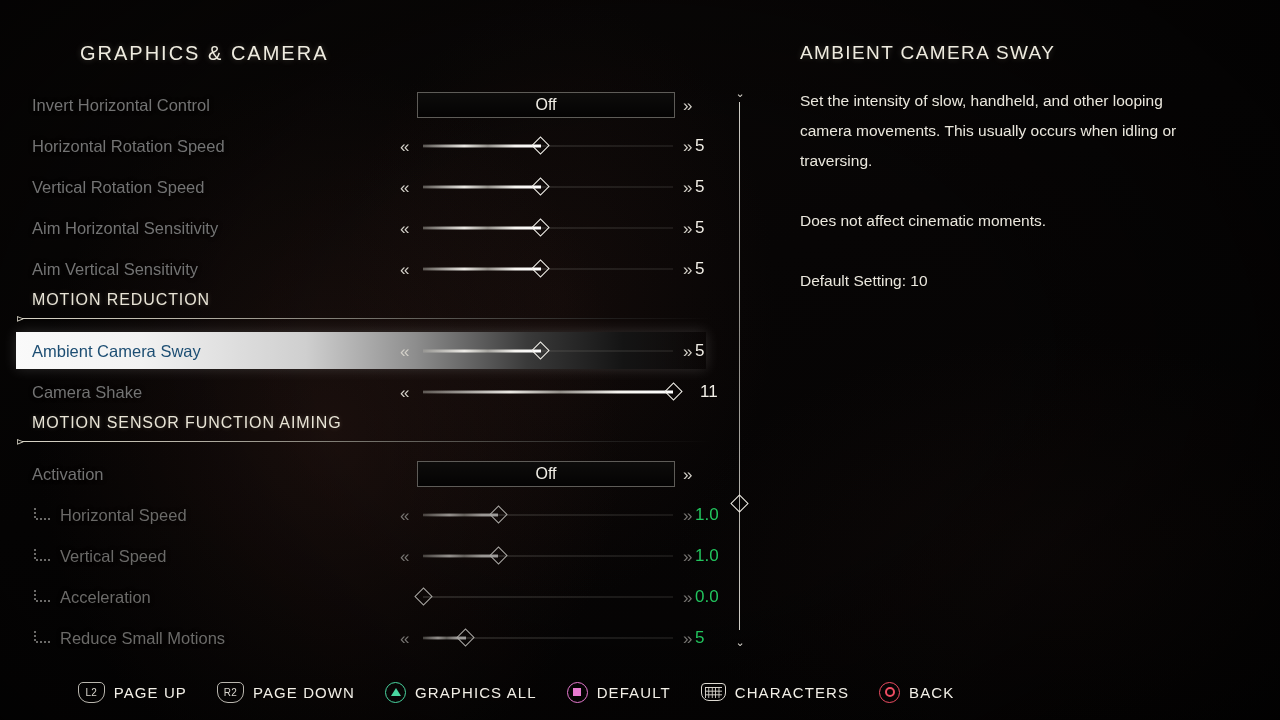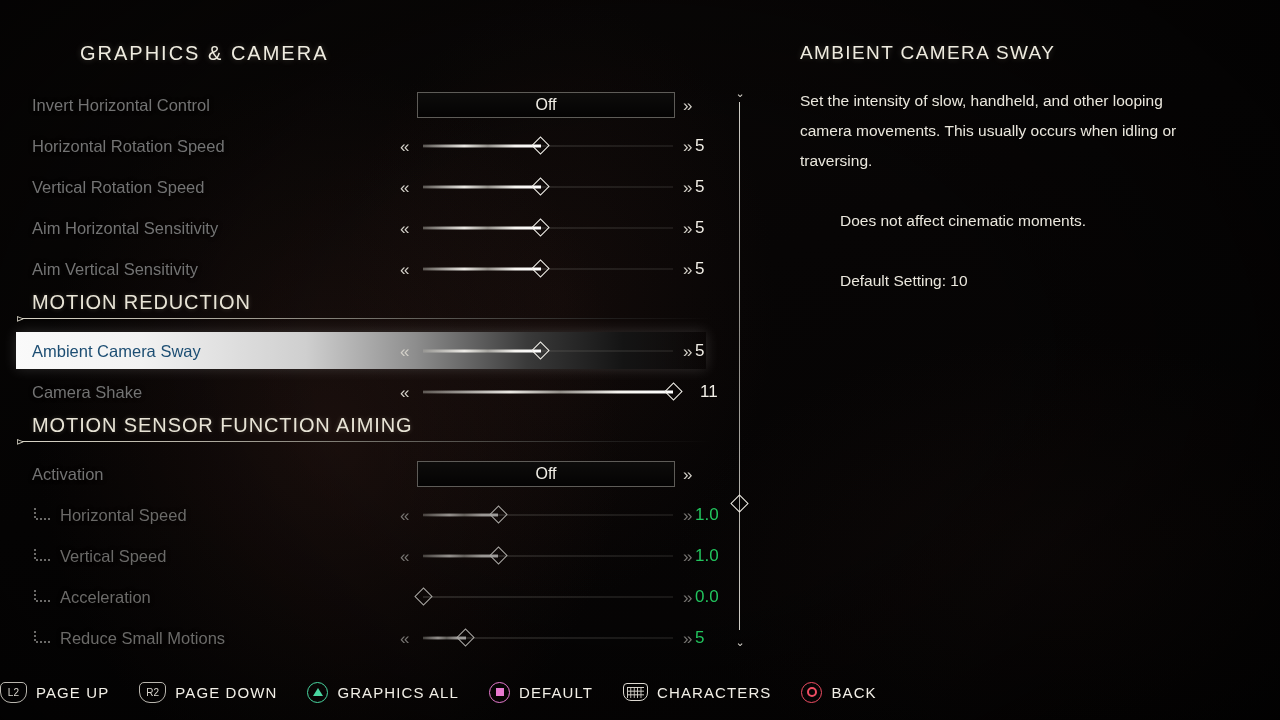--- a/index.html
+++ b/index.html
@@ -61,21 +61,21 @@
     position:absolute; left:16px; top:2px; width:690px; height:37px;
     background:linear-gradient(to right,#fafafa 0%,#f2f2f2 18%,#cfcfcf 42%,#8d8d8d 58%,#3a3a3a 74%,#141414 88%,rgba(5,4,4,0) 100%);
     box-shadow:0 0 14px rgba(255,255,255,.16);
   }
   .row.selected .label{ color:#1d4e73; z-index:2; text-shadow:none; font-weight:400; }
 
   
   .section{ position:relative; height:41px; }
   .section .stitle{
     position:absolute; left:32px; top:2px;
-    font-size:20px; letter-spacing:.9px; color:#e8e4d6;
+    font-size:16px; letter-spacing:.9px; color:#e8e4d6;
     text-shadow:0 0 5px rgba(255,245,220,.22);
   }
   .section .sline{
     position:absolute; left:22px; top:29px; width:690px; height:1px;
     background:linear-gradient(to right,#d8d4c6 0%,#b4b0a4 25%,#5b5954 60%,#211f1e 85%,rgba(0,0,0,0) 100%);
   }
   .section .smark{
     position:absolute; left:16px; top:25px;
     font-size:10px; line-height:10px; color:#cfcbbd;
   }
@@ -149,26 +149,26 @@
 
   
   .desc{ position:absolute; left:800px; top:42px; width:400px; }
   .desc h2{
     font-size:19px; font-weight:400; letter-spacing:1.4px; color:#efece0;
     text-shadow:0 0 6px rgba(255,245,220,.22); margin-bottom:22px;
   }
   .desc p{
     font-size:15.5px; line-height:30px; color:#eae7dd; font-weight:400;
   }
-  .desc p + p{ margin-top:30px;margin-left:40px; }
+  .desc p + p{ margin-top:30px; }
 
   
   .footer{
     position:absolute; left:0; bottom:0; width:1032px; height:56px;
-    display:flex; align-items:center; gap:30px;
+    display:flex; align-items:center; justify-content:center; gap:30px;
   }
   .fitem{ display:flex; align-items:center; gap:9px; }
   .fitem .flabel{
     font-size:15px; letter-spacing:1.1px; color:#f2efe7;
   }
   .btn-shoulder{
     width:27px; height:21px; border:1.6px solid #b9b6ae;
     border-radius:5px 5px 11px 11px;
     display:flex; align-items:center; justify-content:center;
     font-size:10px; color:#d9d6ce; letter-spacing:.2px;

